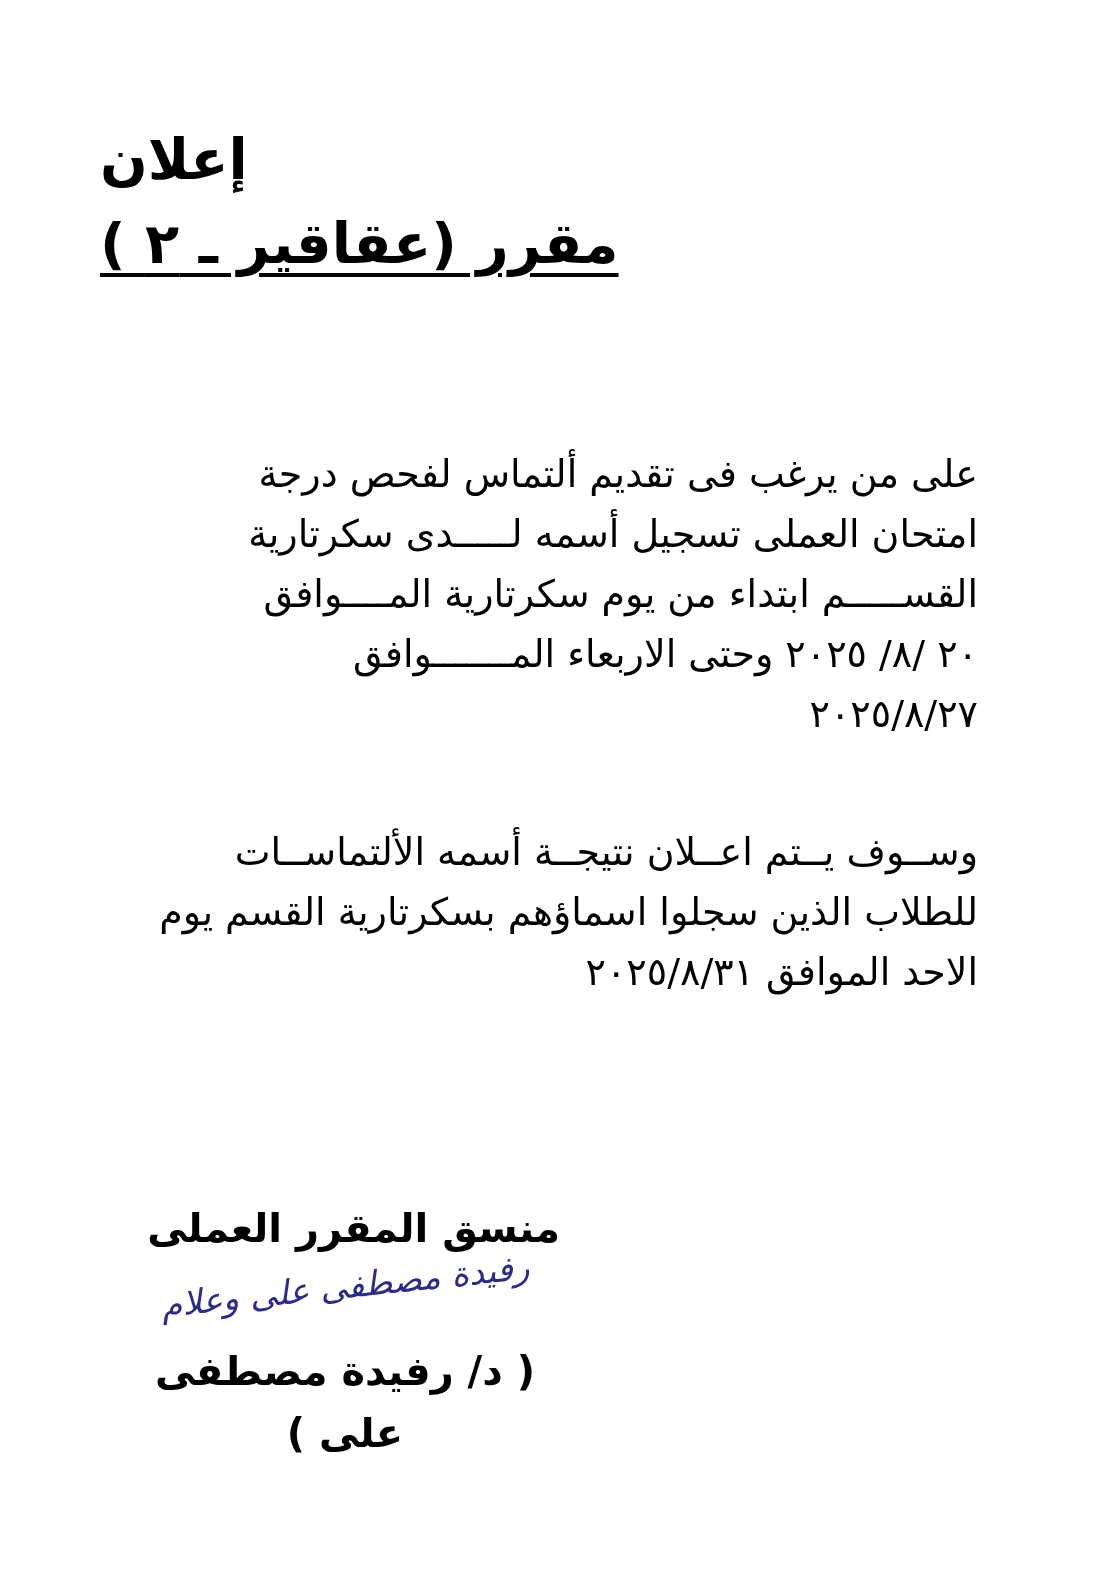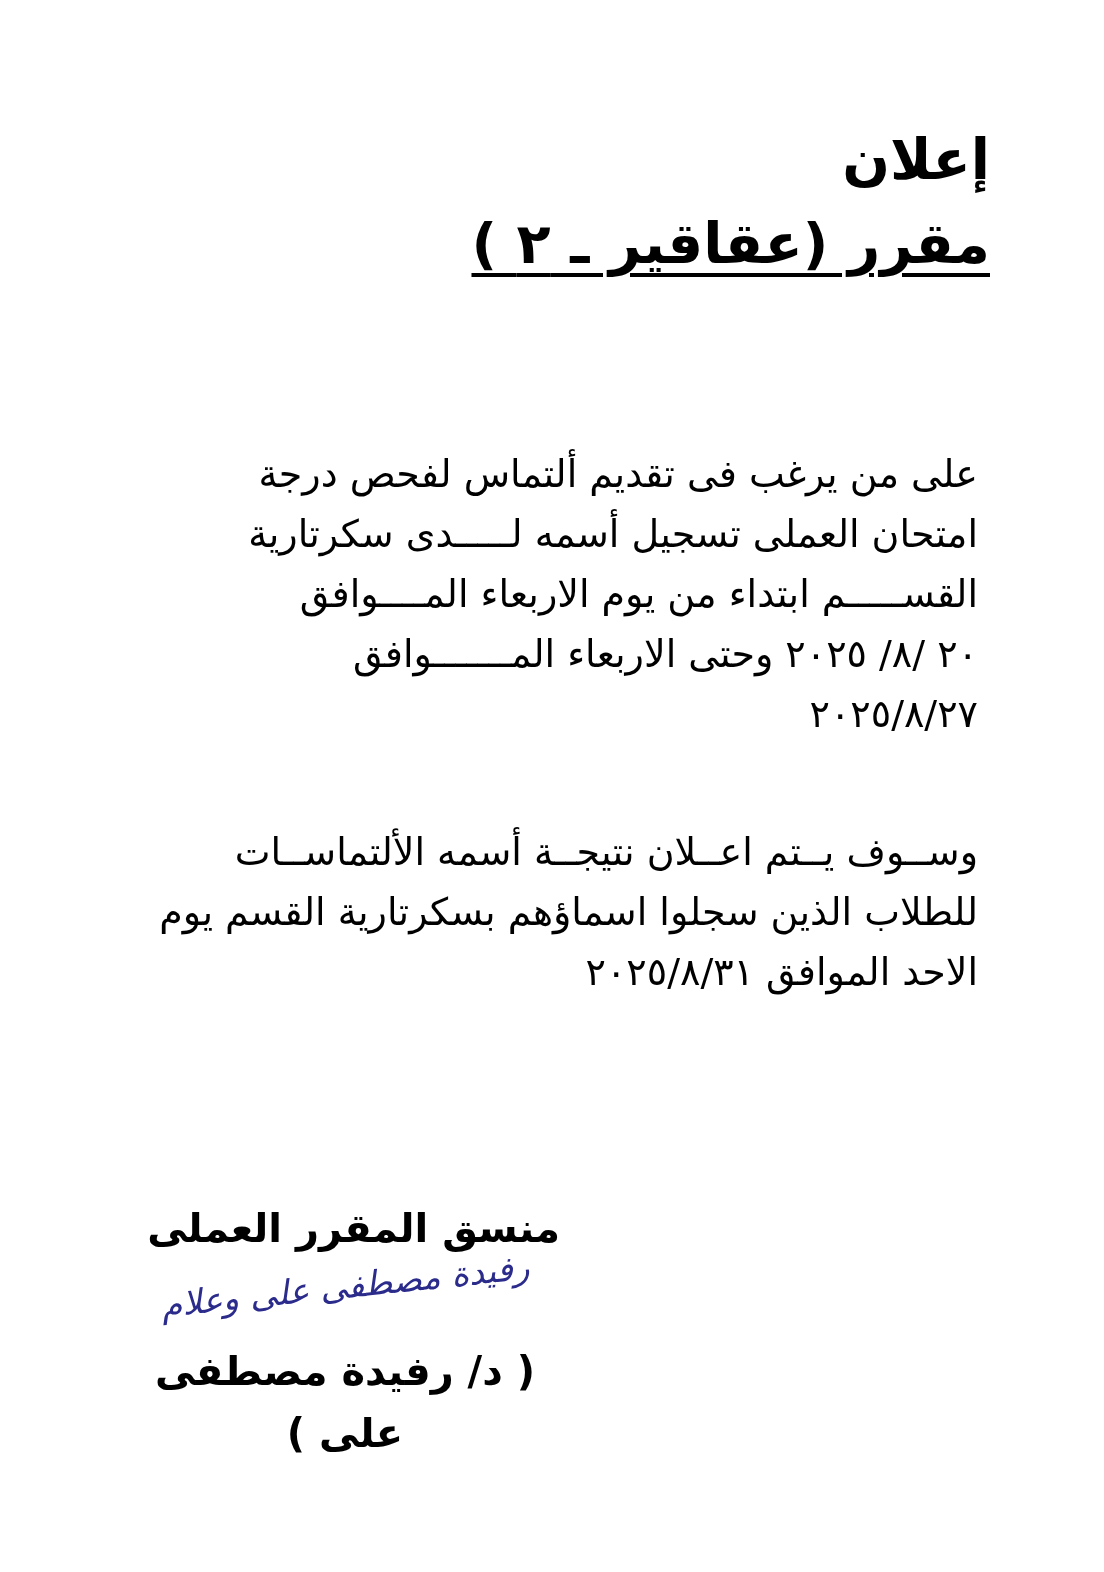--- a/index.html
+++ b/index.html
@@ -1,21 +1,21 @@
 <!DOCTYPE html>
 <html><head>
   <meta charset="utf-8">
   <style>
     html, body { margin: 0; padding: 0; }
     body {
       width: 1104px; height: 1572px; background: #ffffff; position: relative; overflow: hidden;
       font-family: "DejaVu Sans", "Liberation Sans", sans-serif; color: #000;
     }
     .page { position: absolute; left: 0; top: 0; width: 1104px; height: 1572px; }
-    .title-block { position: absolute; left: 100px; top: 118px; width: 890px; text-align: right; direction: rtl; }
+    .title-block { position: absolute; left: 100px; top: 118px; width: 890px; text-align: left; direction: rtl; }
     .t1 { font-size: 56px; font-weight: bold; line-height: 84px; }
     .t2 { font-size: 56px; font-weight: bold; line-height: 84px; }
     .t3 { font-size: 56px; font-weight: bold; line-height: 84px; }
     .t3 span { text-decoration: underline; text-decoration-thickness: 4px; text-underline-offset: 10px; }
     .body-para { position: absolute; direction: rtl; text-align: justify; font-size: 38px; line-height: 60px; }
     .p1 { left: 150px; top: 444px; width: 828px; }
     .p2 { left: 110px; top: 822px; width: 868px; }
     .line { display: block; white-space: nowrap; }
     .sig-block { position: absolute; left: 110px; top: 1198px; width: 470px; direction: rtl; text-align: center; }
     .sig-title { font-size: 40px; font-weight: bold; line-height: 60px; padding-right: 20px; text-align: right; }
@@ -27,21 +27,21 @@
 
 <div class="page">
   <div class="title-block">
     <div class="t1">إعلان</div>
     <div class="t3"><span>مقرر (عقاقير ـ ٢ )</span></div>
   </div>
 
   <div class="body-para p1">
     <span class="line">على من يرغب فى تقديم ألتماس لفحص درجة</span>
     <span class="line">امتحان العملى  تسجيل أسمه لـــــدى سكرتارية</span>
-    <span class="line">القســـــم ابتداء من يوم الاربعاء المــــوافق</span>
+    <span class="line">القســـــم ابتداء من يوم سكرتارية المــــوافق</span>
     <span class="line">٢٠ /٨/ ٢٠٢٥ وحتى الاربعاء المـــــــوافق</span>
     <span class="line">٢٠٢٥/٨/٢٧</span>
   </div>
 
   <div class="body-para p2">
     <span class="line">وســوف يــتم اعــلان نتيجــة أسمه الألتماســات</span>
     <span class="line">للطلاب الذين سجلوا اسماؤهم بسكرتارية القسم يوم</span>
     <span class="line">الاحد الموافق ٢٠٢٥/٨/٣١</span>
   </div>
 

